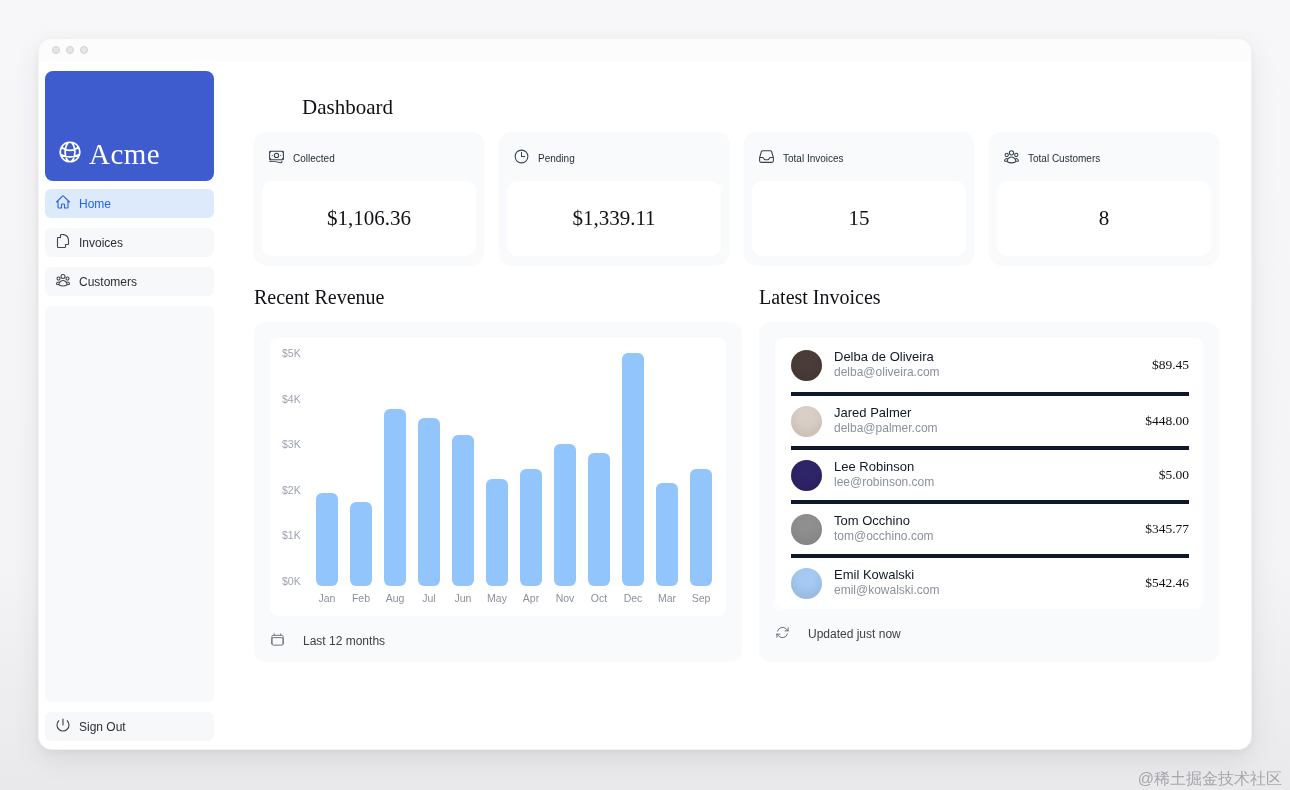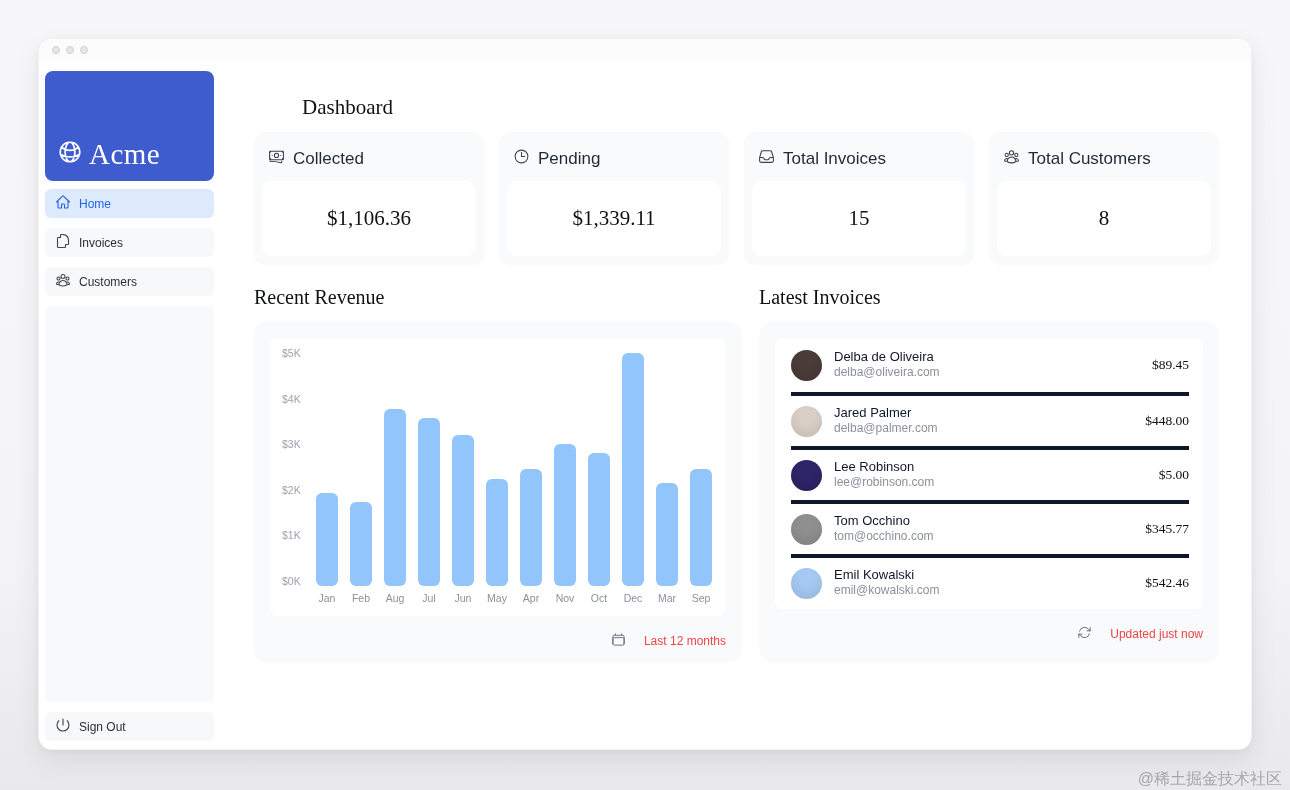--- a/index.html
+++ b/index.html
@@ -44,40 +44,40 @@
   .signout { margin-bottom: 0; }
 
   
   .main { flex: 1; padding: 34px 32px 0 40px; min-width: 0; }
   .page-title { font-size: 21px; font-weight: 400; color: #0f1115; margin-left: 48px; }
 
   .stat-grid { display: grid; grid-template-columns: repeat(4, 1fr); gap: 15px; margin-top: 12px; }
   .card { background: #f9fafb; border-radius: 12px; padding: 8px; box-shadow: 0 1px 2px rgba(0,0,0,0.03); }
   .card-head { display: flex; align-items: center; gap: 8px; padding: 8px 6px 12px; }
   .card-head svg { width: 17px; height: 17px; color: #374151; }
-  .card-label { font-size: 17px; font-weight: 500; color: #1f2937; }
+  .card-label { font-size: 10px; font-weight: 500; color: #1f2937; }
   .card-value { background: #ffffff; border-radius: 10px; padding: 25px 8px; text-align: center;
     font-size: 21px; color: #0f1115; white-space: nowrap; overflow: hidden; }
 
   .section-grid { display: grid; grid-template-columns: 1fr 1fr; gap: 17px; margin-top: 22px; }
   .section-title { font-size: 20px; font-weight: 400; color: #0f1115; margin-bottom: 13px; }
   .panel { background: #f9fafb; border-radius: 12px; padding: 16px; height: 340px;
     display: flex; flex-direction: column; }
 
   
   .plot-box { background: #ffffff; border-radius: 8px; padding: 10px 14px 8px 12px;
     display: flex; gap: 8px; height: 278px; }
   .y-axis { display: flex; flex-direction: column; justify-content: space-between;
     height: 238px; width: 26px; font-size: 10.5px; color: #9ca3af; line-height: 1; }
   .bars { display: flex; align-items: flex-end; gap: 12px; height: 261px; }
   .bar-col { display: flex; flex-direction: column; align-items: center; justify-content: flex-end; height: 261px; }
   .bar { width: 22px; border-radius: 6px; }
   .bar-label { margin-top: 7px; font-size: 10.5px; color: #8b919b; line-height: 1; height: 16px; }
   .panel-footer { display: flex; align-items: center; gap: 18px; margin-top: 16px;
-    font-size: 12px; color: #ef4444; justify-content: flex-end; }
+    font-size: 12px; color: #404040; }
   .panel-footer svg { width: 15px; height: 15px; color: #6b7280; }
 
   
   .invoice-list { background: #ffffff; border-radius: 8px; padding: 0 14px 0 16px; height: 271px; }
   .invoice-row { display: flex; align-items: center; height: 54px; border-top: 4px solid #0f172a; }
   .invoice-row:first-child { border-top: none; }
   .avatar { width: 31px; height: 31px; border-radius: 50%; flex: 0 0 31px; margin-right: 12px;
     box-shadow: inset 0 -6px 10px rgba(0,0,0,0.08); }
   .inv-text { flex: 1; min-width: 0; }
   .inv-name { font-size: 13px; font-weight: 400; color: #111827; line-height: 1.25; }

